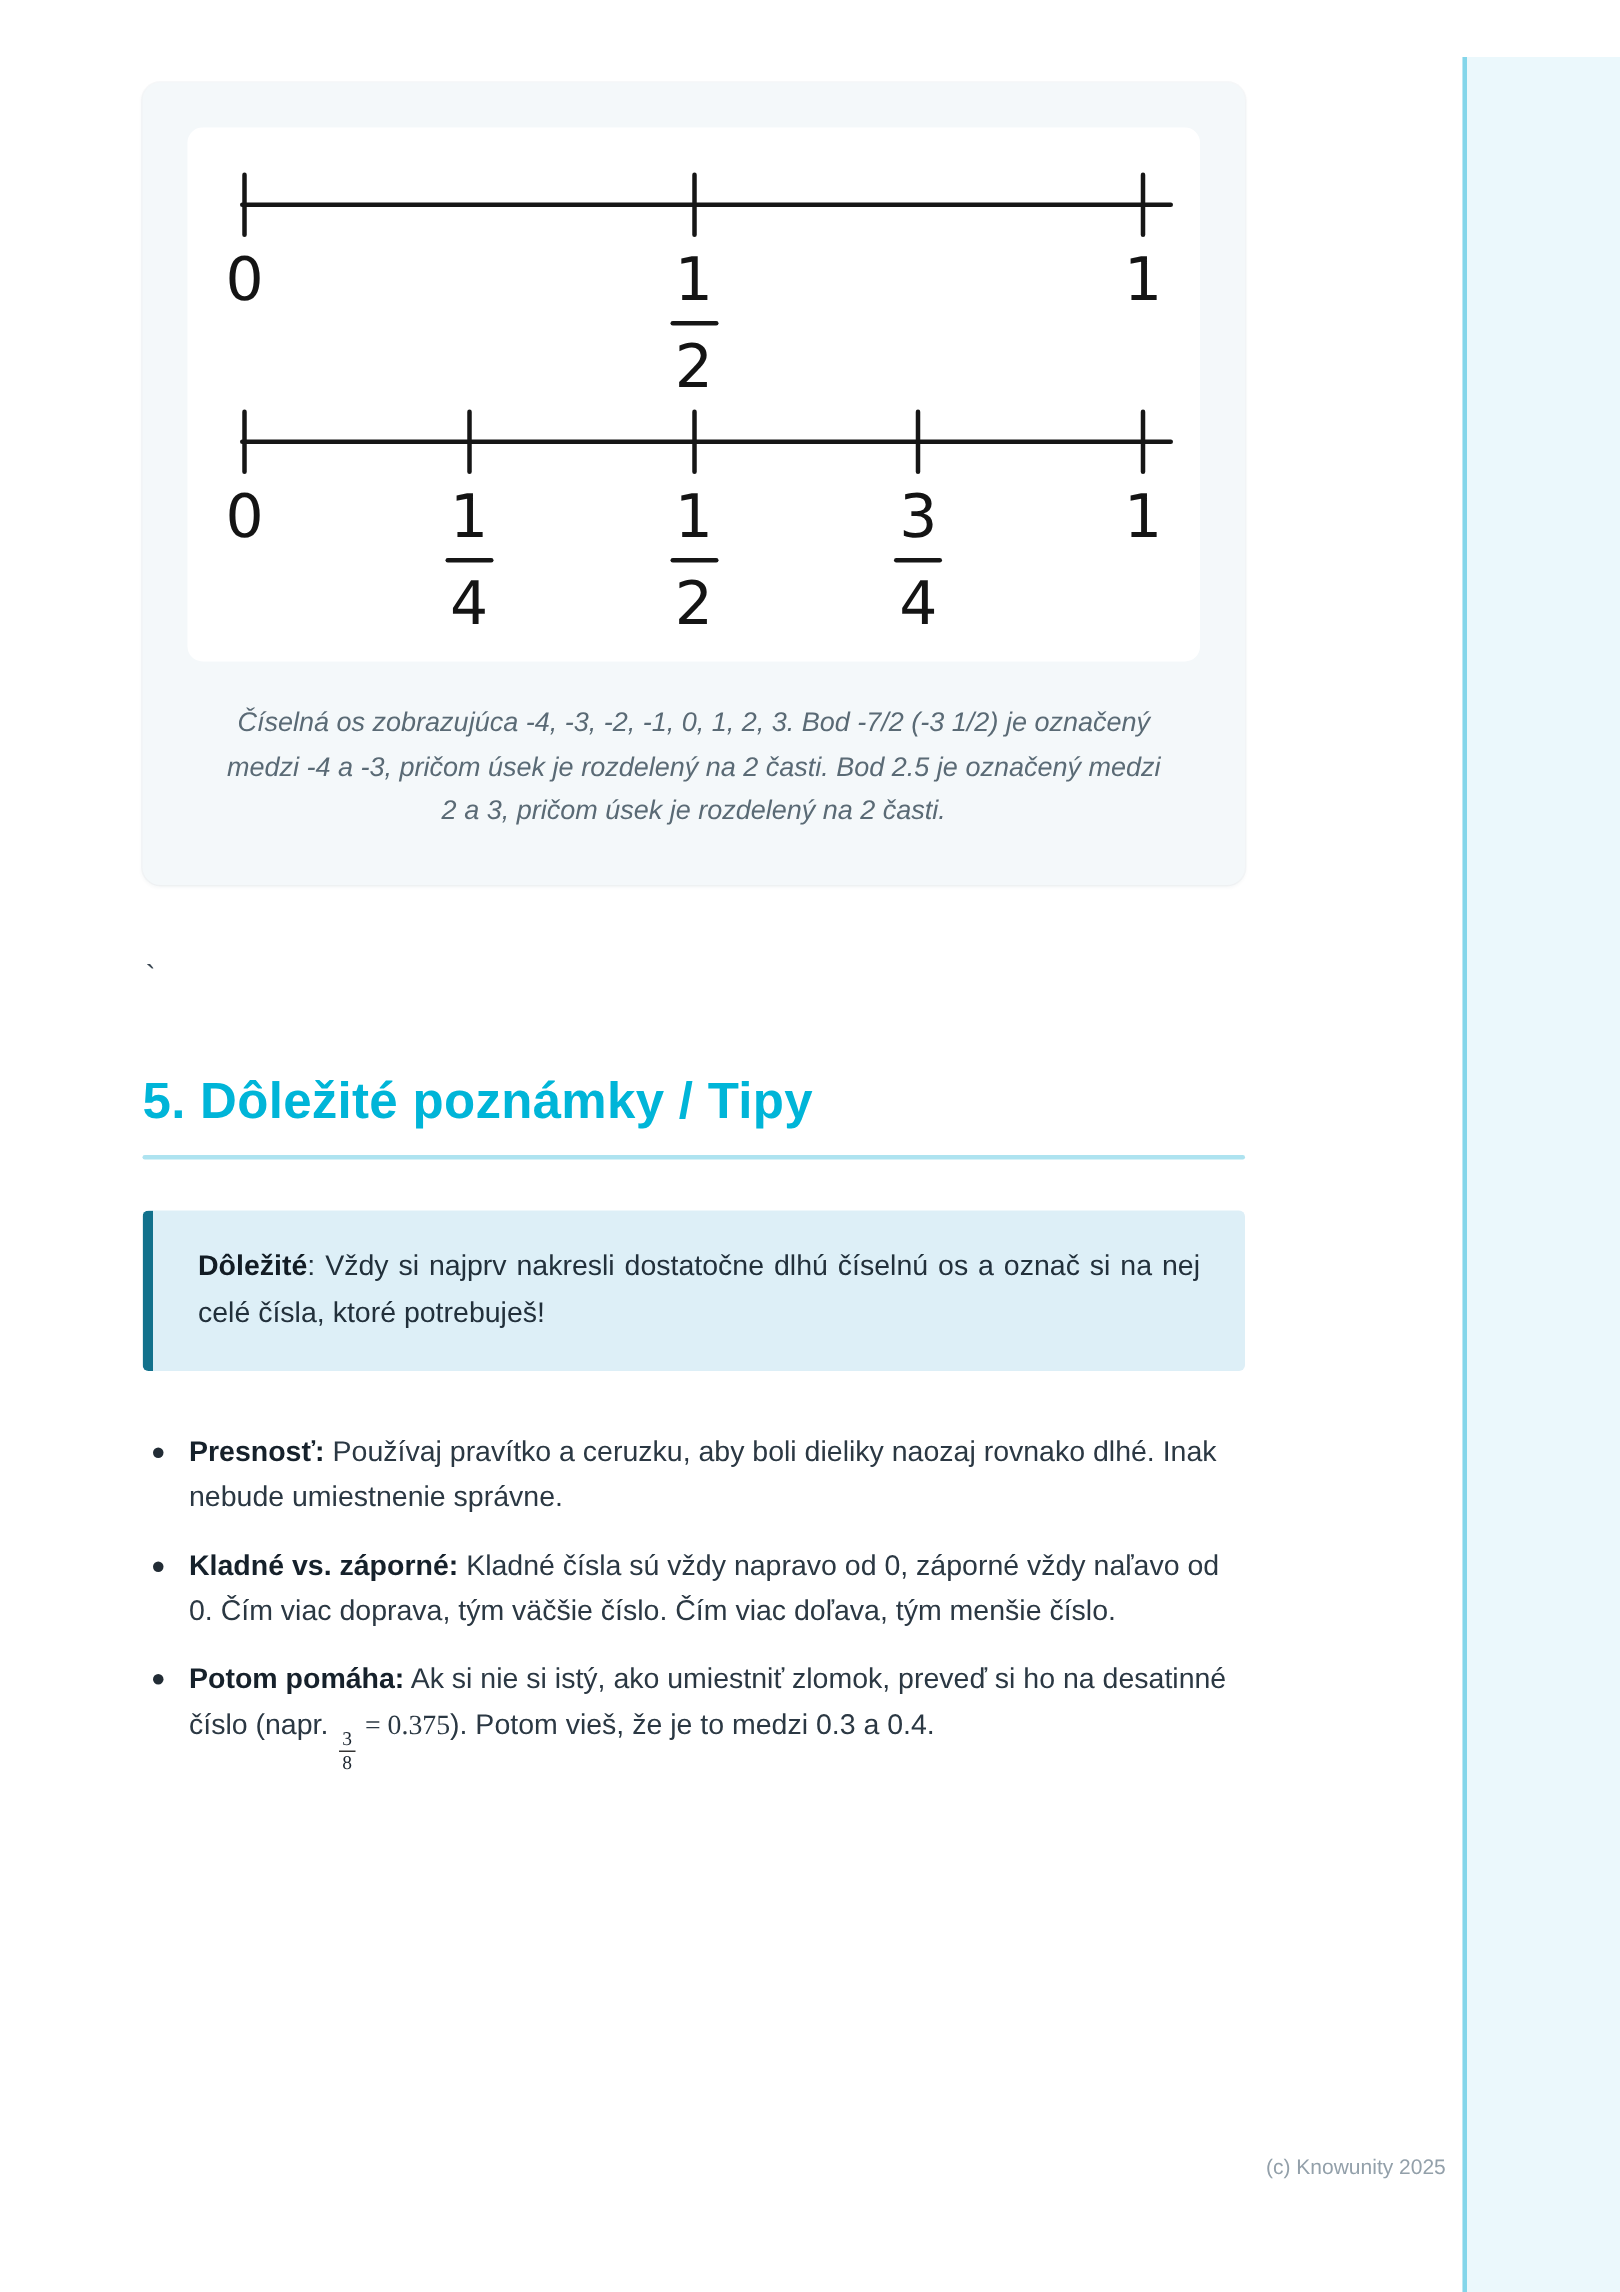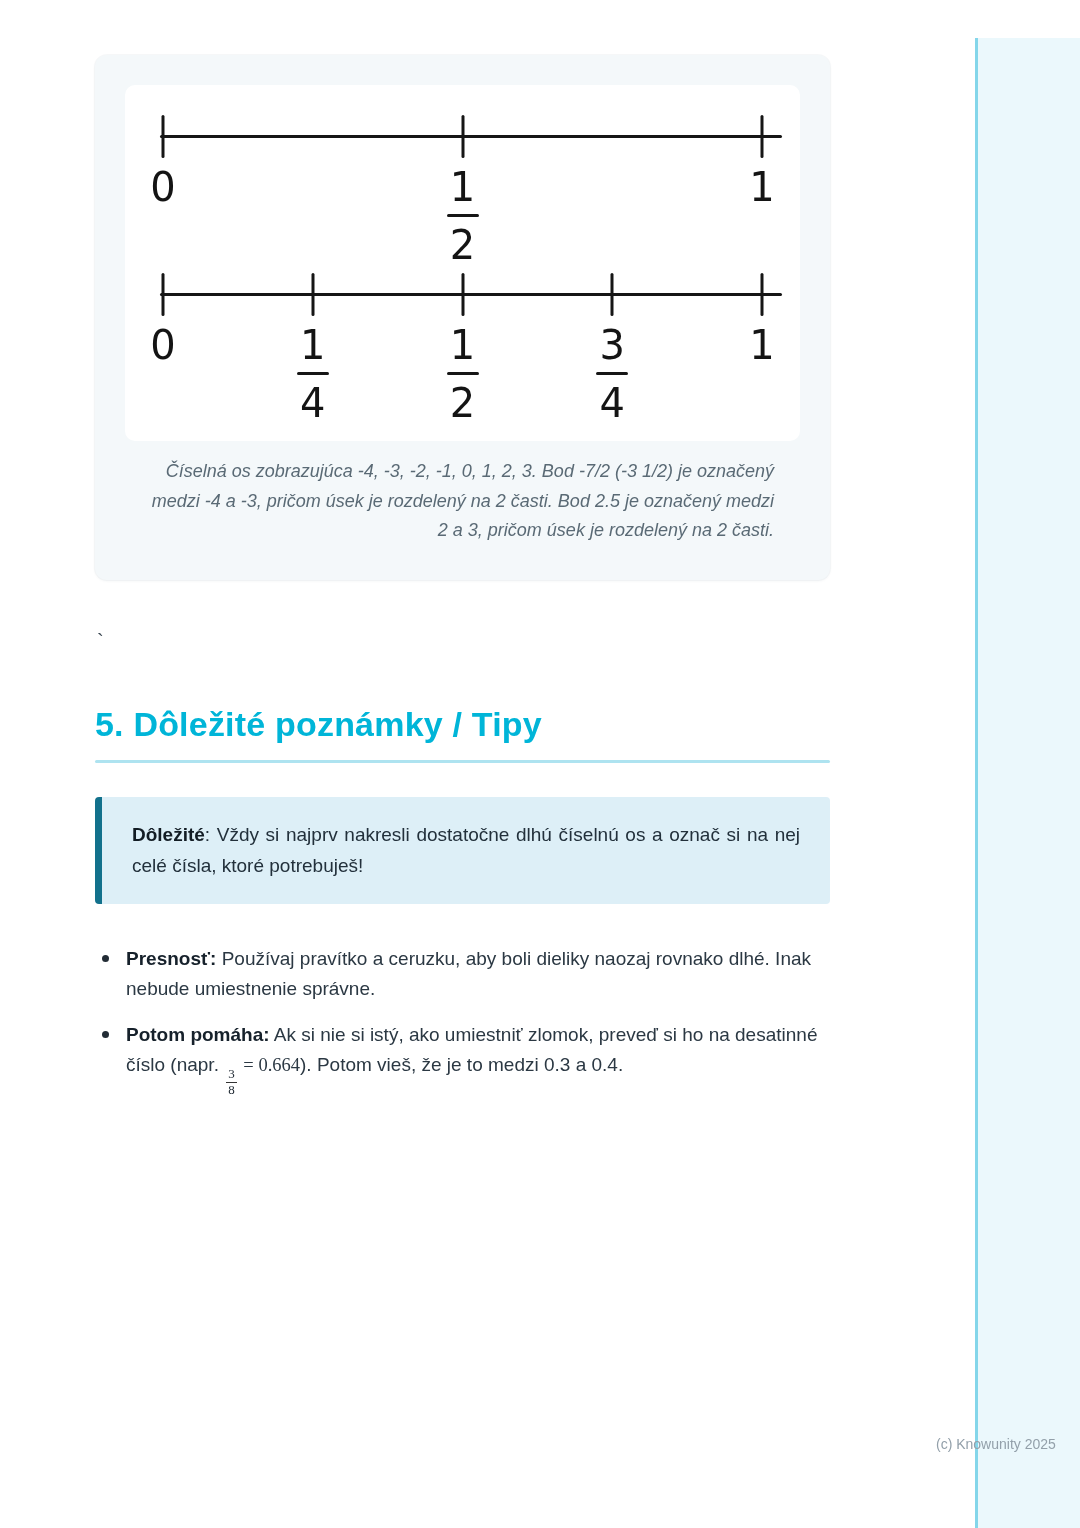--- a/index.html
+++ b/index.html
@@ -39,23 +39,23 @@
     background:#161616; border-radius:2px; transform:translateX(-50%);
   }
   .nl-label {
     position:absolute; top:52px; transform:translateX(-50%);
     font-family:"DejaVu Sans",sans-serif; font-size:40px; line-height:1; color:#141414;
   }
   .nl-frac { display:flex; flex-direction:column; align-items:center; }
   .nl-frac .fbar { width:32px; height:3px; background:#161616; margin:7px 0 8px; border-radius:2px; }
 
   .caption {
-    margin-top:16px; padding:0 26px;
+    margin-top:26px; padding:0 26px;
     font-style:italic; font-size:18px; line-height:1.65;
-    color:#5a6a75; text-align:right;
+    color:#5a6a75; text-align:center;
   }
 
   .stray { margin:50px 0 0 2px; height:24px; font-size:20px; color:#3a4752; }
 
   .section-title {
     margin-top:51px;
     font-size:34px; font-weight:700; letter-spacing:.2px;
     color:var(--accent,#00b5d8);
   }
   .divider { margin-top:16px; height:3px; background:var(--divider,#aee3f0); border-radius:2px; }
@@ -85,21 +85,21 @@
   .ifrac {
     display:inline-flex; flex-direction:column; align-items:center;
     vertical-align:-7px; margin:0 2px;
     font-family:"Liberation Serif","DejaVu Serif",serif;
     font-size:13px; line-height:1.15; color:#1c2630;
   }
   .ifrac .in { border-bottom:1px solid #333; padding:0 2px; }
   .meq { font-family:"Liberation Serif","DejaVu Serif",serif; font-size:18.5px; }
 
   .copyright {
-    position:absolute; left:936px; top:1436px; z-index:2;
+    position:absolute; left:844px; top:1436px; z-index:2;
     font-size:14px; color:#93a0aa;
   }
 </style>
 </head>
 <body>
 
 <div class="page">
 
   <div class="right-stripe"></div>
 
@@ -161,24 +161,28 @@
       <span class="c-lead">Dôležité</span><span>: Vždy si najprv nakresli dostatočne dlhú číselnú os a označ si na nej celé čísla, ktoré potrebuješ!</span>
     </div>
 
     <ul class="tips">
       <li>
         <span class="dot"></span>
         <span class="lead">Presnosť:</span><span> Používaj pravítko a ceruzku, aby boli dieliky naozaj rovnako dlhé. Inak nebude umiestnenie správne.</span>
       </li>
       <li>
         <span class="dot"></span>
+        <span class="lead">Kladné vs. záporné:</span><span> Kladné čísla sú vždy napravo od 0, záporné vždy naľavo od 0. Čím viac doprava, tým väčšie číslo. Čím viac doľava, tým menšie číslo.</span>
+      </li>
+      <li>
+        <span class="dot"></span>
         <span class="lead">Potom pomáha:</span><span> Ak si nie si istý, ako umiestniť zlomok, preveď si ho na desatinné číslo (napr. </span><span class="ifrac">
             <span class="in">3</span>
             <span class="id">8</span>
-          </span><span class="meq"> = 0.664</span><span>). Potom vieš, že je to medzi 0.3 a 0.4.</span>
+          </span><span class="meq"> = 0.375</span><span>). Potom vieš, že je to medzi 0.3 a 0.4.</span>
       </li>
     </ul>
 
   </div>
 
   <div class="copyright">(c) Knowunity 2025</div>
 
 </div>
 
 </body></html>

